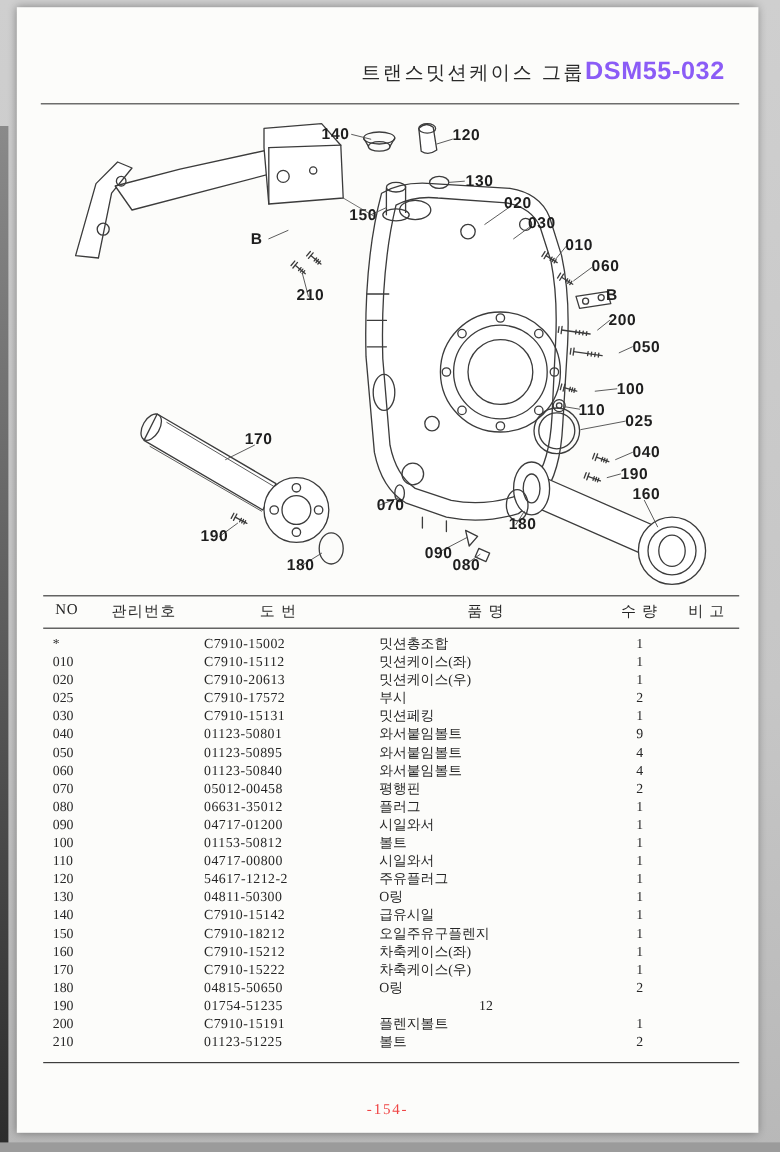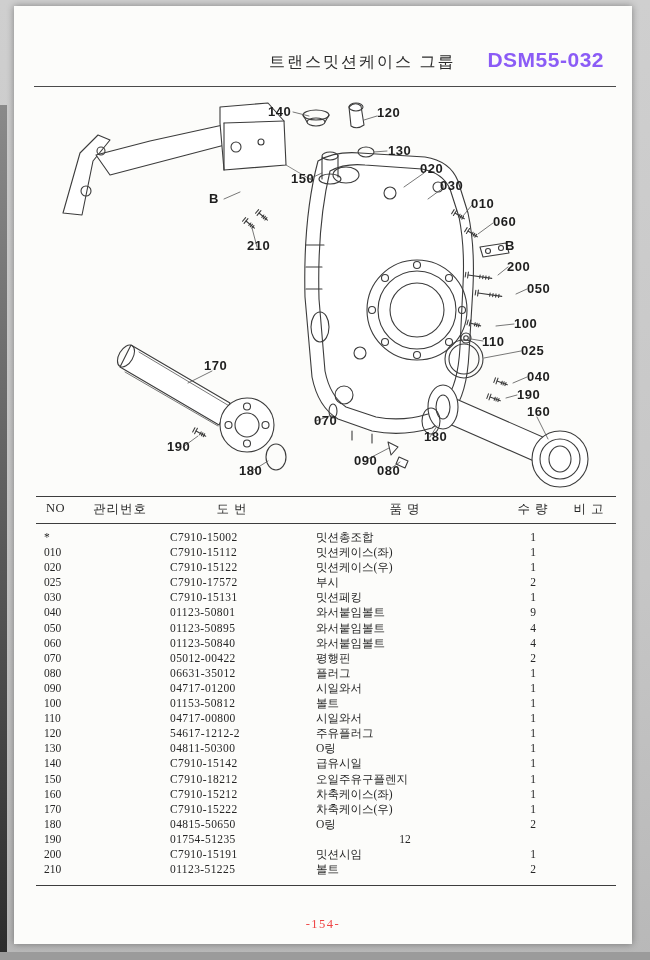--- a/index.html
+++ b/index.html
@@ -6,21 +6,21 @@
   .scan{width:650px;height:960px;position:relative;margin:0 auto;
         background:linear-gradient(180deg,#cfcfcf 0%,#c6c6c6 60%,#b8b8b8 100%);overflow:hidden;
         font-family:"Liberation Serif",serif;color:#222;}
   .edge-left{position:absolute;left:0;top:105px;bottom:0;width:7px;
         background:linear-gradient(180deg,#8a8a8a,#2c2c2c);}
   .edge-bottom{position:absolute;left:0;right:0;bottom:0;height:8px;background:#9b9b9b;}
   .page{position:absolute;left:14px;top:6px;width:618px;height:938px;
         background:#fcfcfa;box-shadow:0 0 7px rgba(0,0,0,.38);}
 
   
-  .hdr{position:absolute;top:42px;right:28px;display:flex;align-items:baseline;gap:32px;}
+  .hdr{position:absolute;top:42px;right:28px;display:flex;align-items:baseline;gap:0;}
   .hdr-title{font-family:"Liberation Sans",sans-serif;font-size:16px;letter-spacing:2px;color:#2a2a2a;}
   .hdr-code{font-family:"Liberation Sans",sans-serif;font-size:21px;font-weight:bold;color:#8b5cf6;letter-spacing:.5px;}
   .hdr-rule{position:absolute;left:20px;right:16px;top:80px;border-top:1.5px solid #4a4a4a;}
 
   
   .diagram{position:absolute;left:-14px;top:89px;width:650px;height:407px;}
   .art{position:absolute;left:0;top:0;}
   .co{position:absolute;font-family:"Liberation Sans",sans-serif;font-size:13px;font-weight:bold;
       color:#1e1e1e;letter-spacing:.5px;line-height:13px;}
 
@@ -252,21 +252,21 @@
     <div class="c c-no">010</div>
     <div class="c c-mgmt"></div>
     <div class="c c-dwg">C7910-15112</div>
     <div class="c c-name">밋션케이스(좌)</div>
     <div class="c c-qty">1</div>
     <div class="c c-note"></div>
   </div>
           <div class="trow">
     <div class="c c-no">020</div>
     <div class="c c-mgmt"></div>
-    <div class="c c-dwg">C7910-15122</div>
+    <div class="c c-dwg">C7910-20613</div>
     <div class="c c-name">밋션케이스(우)</div>
     <div class="c c-qty">1</div>
     <div class="c c-note"></div>
   </div>
           <div class="trow">
     <div class="c c-no">025</div>
     <div class="c c-mgmt"></div>
     <div class="c c-dwg">C7910-17572</div>
     <div class="c c-name">부시</div>
     <div class="c c-qty">2</div>
@@ -300,21 +300,21 @@
     <div class="c c-no">060</div>
     <div class="c c-mgmt"></div>
     <div class="c c-dwg">01123-50840</div>
     <div class="c c-name">와서붙임볼트</div>
     <div class="c c-qty">4</div>
     <div class="c c-note"></div>
   </div>
           <div class="trow">
     <div class="c c-no">070</div>
     <div class="c c-mgmt"></div>
-    <div class="c c-dwg">05012-00422</div>
+    <div class="c c-dwg">05012-00458</div>
     <div class="c c-name">평행핀</div>
     <div class="c c-qty">2</div>
     <div class="c c-note"></div>
   </div>
           <div class="trow">
     <div class="c c-no">080</div>
     <div class="c c-mgmt"></div>
     <div class="c c-dwg">06631-35012</div>
     <div class="c c-name">플러그</div>
     <div class="c c-qty">1</div>
@@ -404,21 +404,21 @@
     <div class="c c-no">190</div>
     <div class="c c-mgmt"></div>
     <div class="c c-dwg">01754-51235</div>
     <div class="c c-qty">12</div>
     <div class="c c-note"></div>
   </div>
           <div class="trow">
     <div class="c c-no">200</div>
     <div class="c c-mgmt"></div>
     <div class="c c-dwg">C7910-15191</div>
-    <div class="c c-name">밋션시임</div>
+    <div class="c c-name">플렌지볼트</div>
     <div class="c c-qty">1</div>
     <div class="c c-note"></div>
   </div>
           <div class="trow">
     <div class="c c-no">210</div>
     <div class="c c-mgmt"></div>
     <div class="c c-dwg">01123-51225</div>
     <div class="c c-name">볼트</div>
     <div class="c c-qty">2</div>
     <div class="c c-note"></div>

